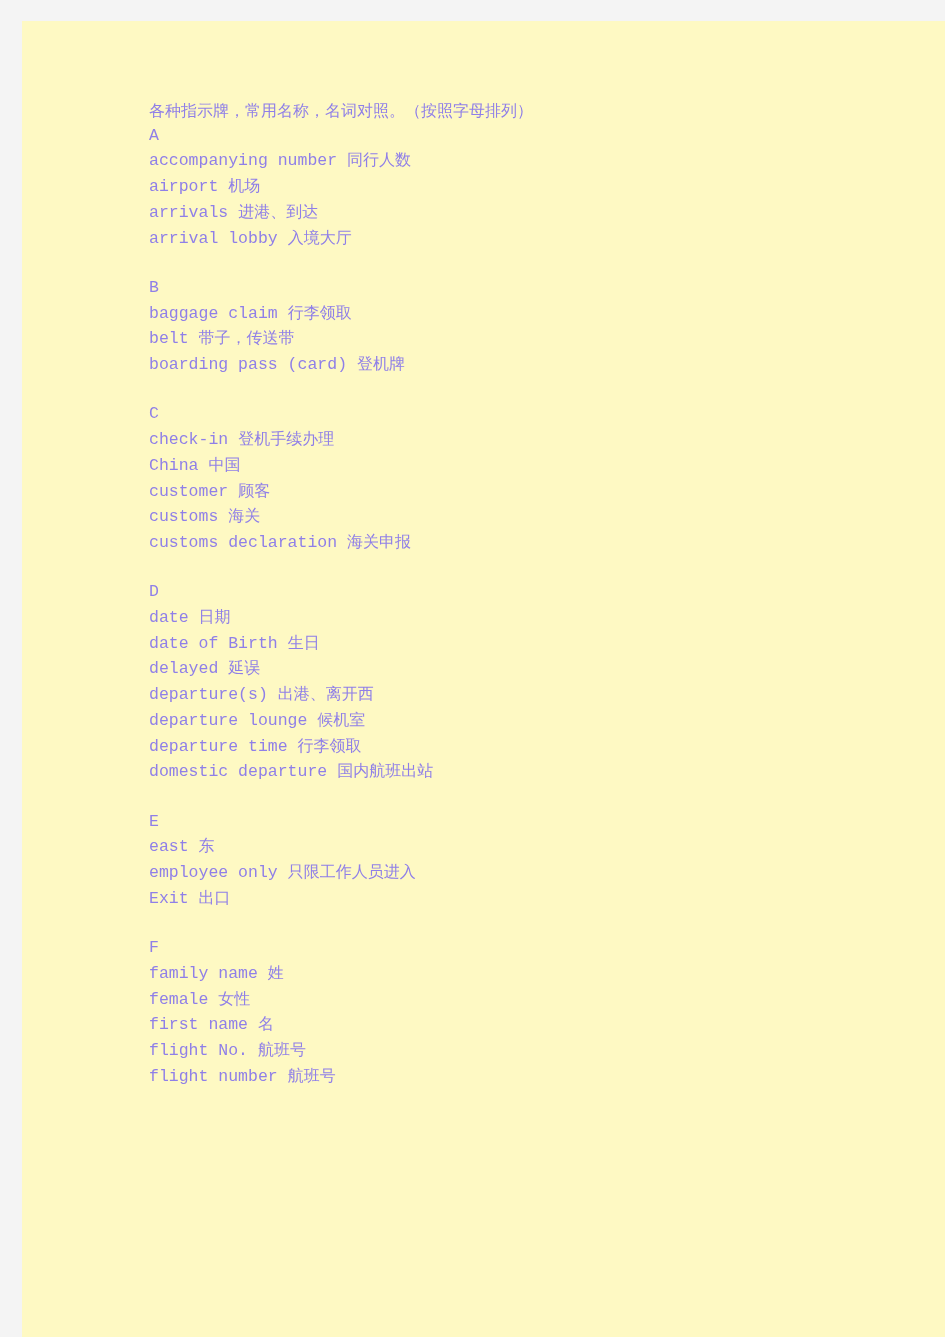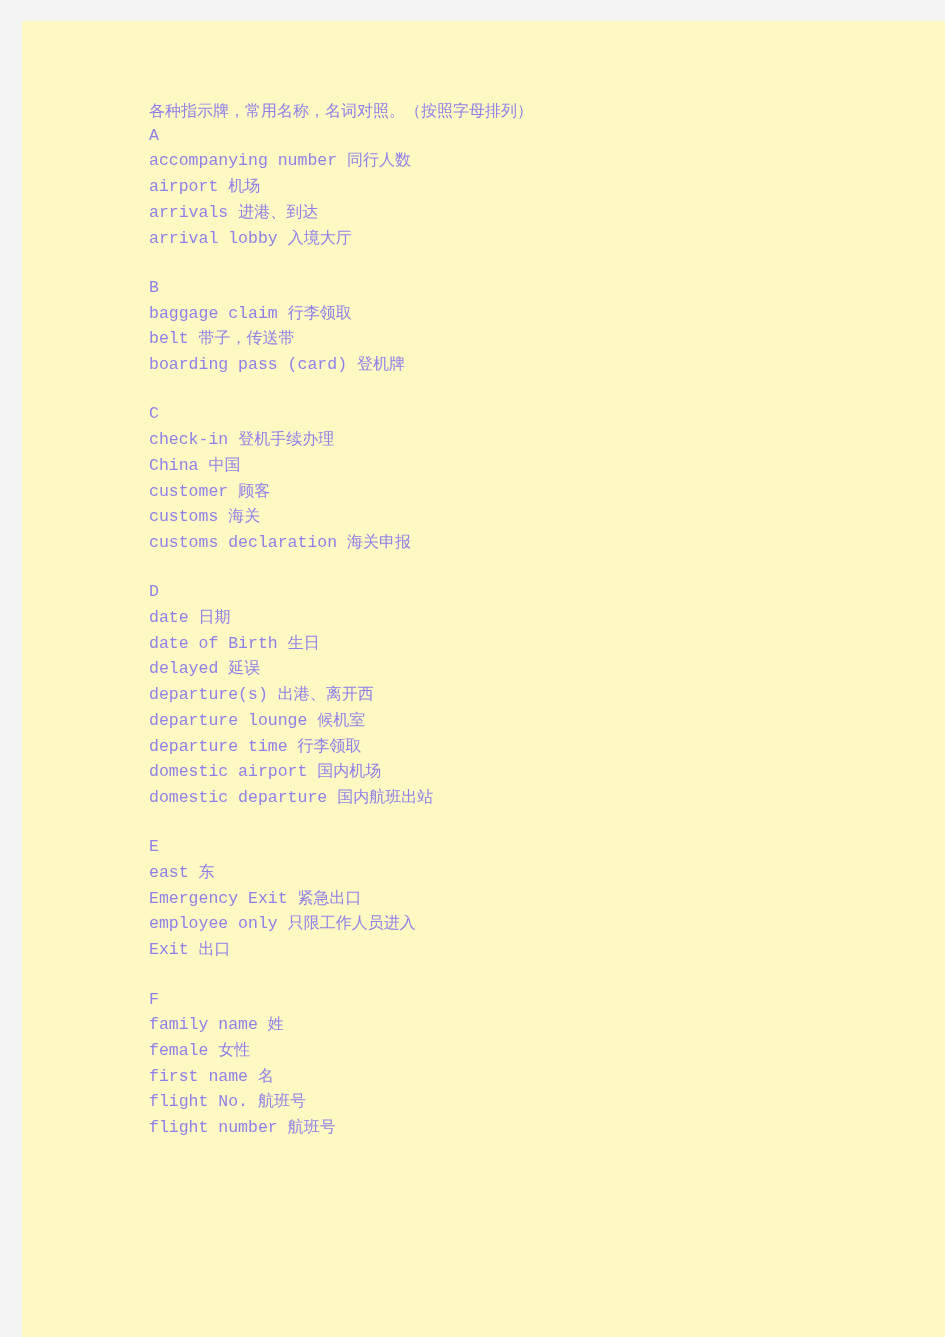--- a/index.html
+++ b/index.html
@@ -87,26 +87,24 @@
       <div class="doc-line"><span class="term">customs</span> <span class="cjk">海关</span></div>
       <div class="doc-line"><span class="term">customs declaration</span> <span class="cjk">海关申报</span></div>
       <div class="doc-line blank">&nbsp;</div>
       <div class="doc-line section-letter">D</div>
       <div class="doc-line"><span class="term">date</span> <span class="cjk">日期</span></div>
       <div class="doc-line"><span class="term">date of Birth</span> <span class="cjk">生日</span></div>
       <div class="doc-line"><span class="term">delayed</span> <span class="cjk">延误</span></div>
       <div class="doc-line"><span class="term">departure(s)</span> <span class="cjk">出港、离开西</span></div>
       <div class="doc-line"><span class="term">departure lounge</span> <span class="cjk">候机室</span></div>
       <div class="doc-line"><span class="term">departure time</span> <span class="cjk">行李领取</span></div>
-      <div class="doc-line"><span class="term">domestic airport</span> <span class="cjk">国内机场</span></div>
       <div class="doc-line"><span class="term">domestic departure</span> <span class="cjk">国内航班出站</span></div>
       <div class="doc-line blank">&nbsp;</div>
       <div class="doc-line section-letter">E</div>
       <div class="doc-line"><span class="term">east</span> <span class="cjk">东</span></div>
-      <div class="doc-line"><span class="term">Emergency Exit</span> <span class="cjk">紧急出口</span></div>
       <div class="doc-line"><span class="term">employee only</span> <span class="cjk">只限工作人员进入</span></div>
       <div class="doc-line"><span class="term">Exit</span> <span class="cjk">出口</span></div>
       <div class="doc-line blank">&nbsp;</div>
       <div class="doc-line section-letter">F</div>
       <div class="doc-line"><span class="term">family name</span> <span class="cjk">姓</span></div>
       <div class="doc-line"><span class="term">female</span> <span class="cjk">女性</span></div>
       <div class="doc-line"><span class="term">first name</span> <span class="cjk">名</span></div>
       <div class="doc-line"><span class="term">flight No.</span> <span class="cjk">航班号</span></div>
       <div class="doc-line"><span class="term">flight number</span> <span class="cjk">航班号</span></div>
     </div>

